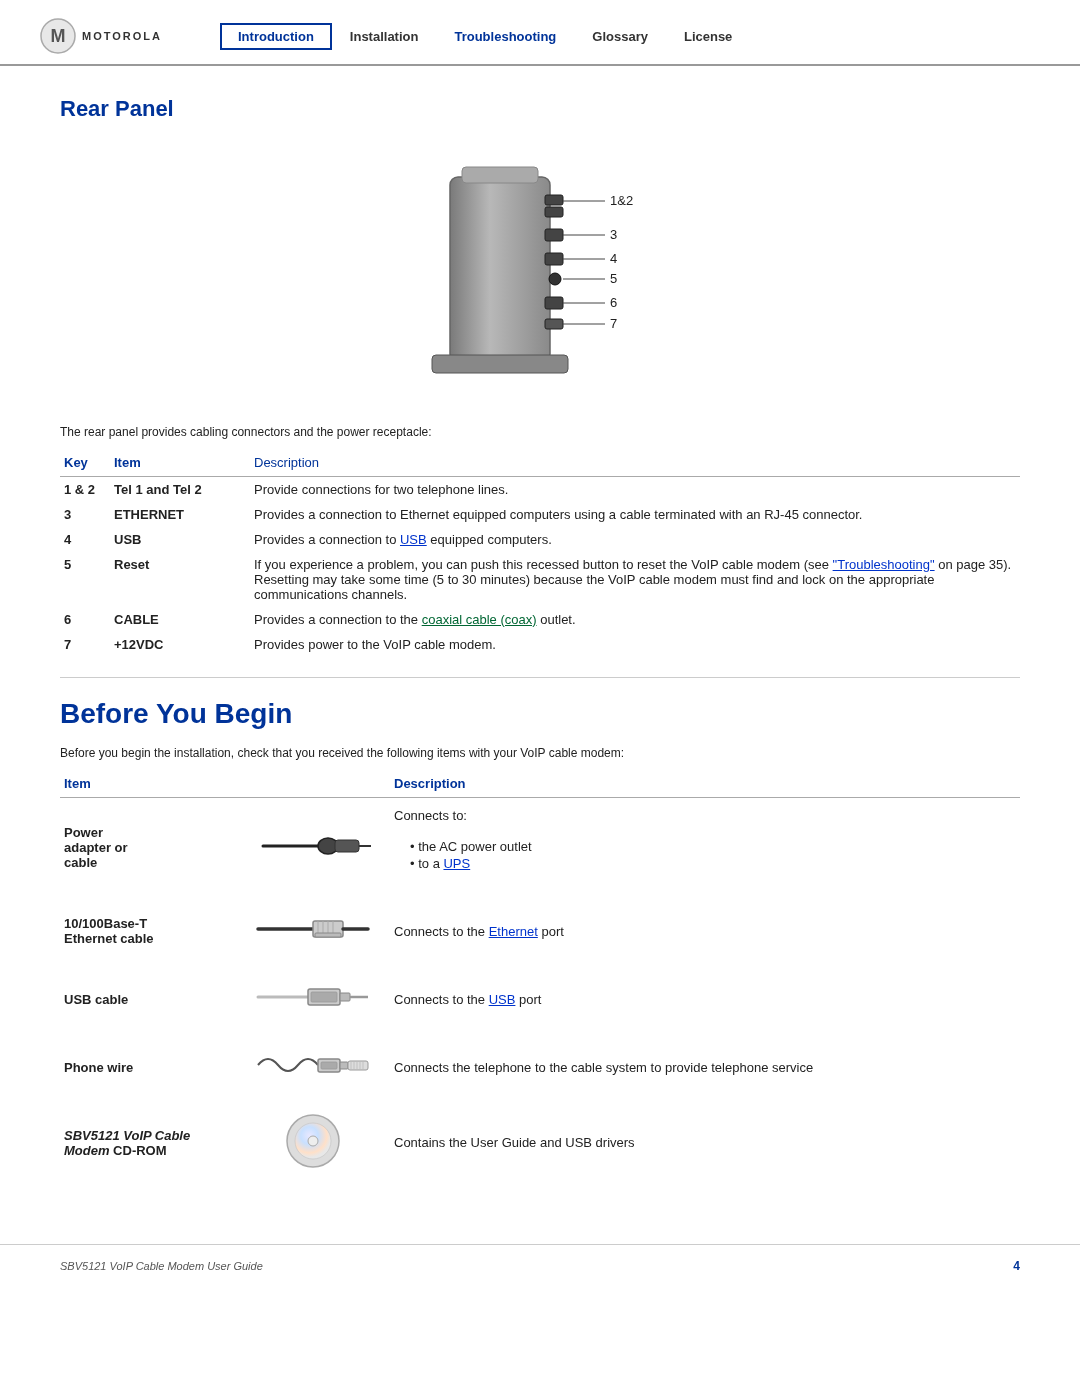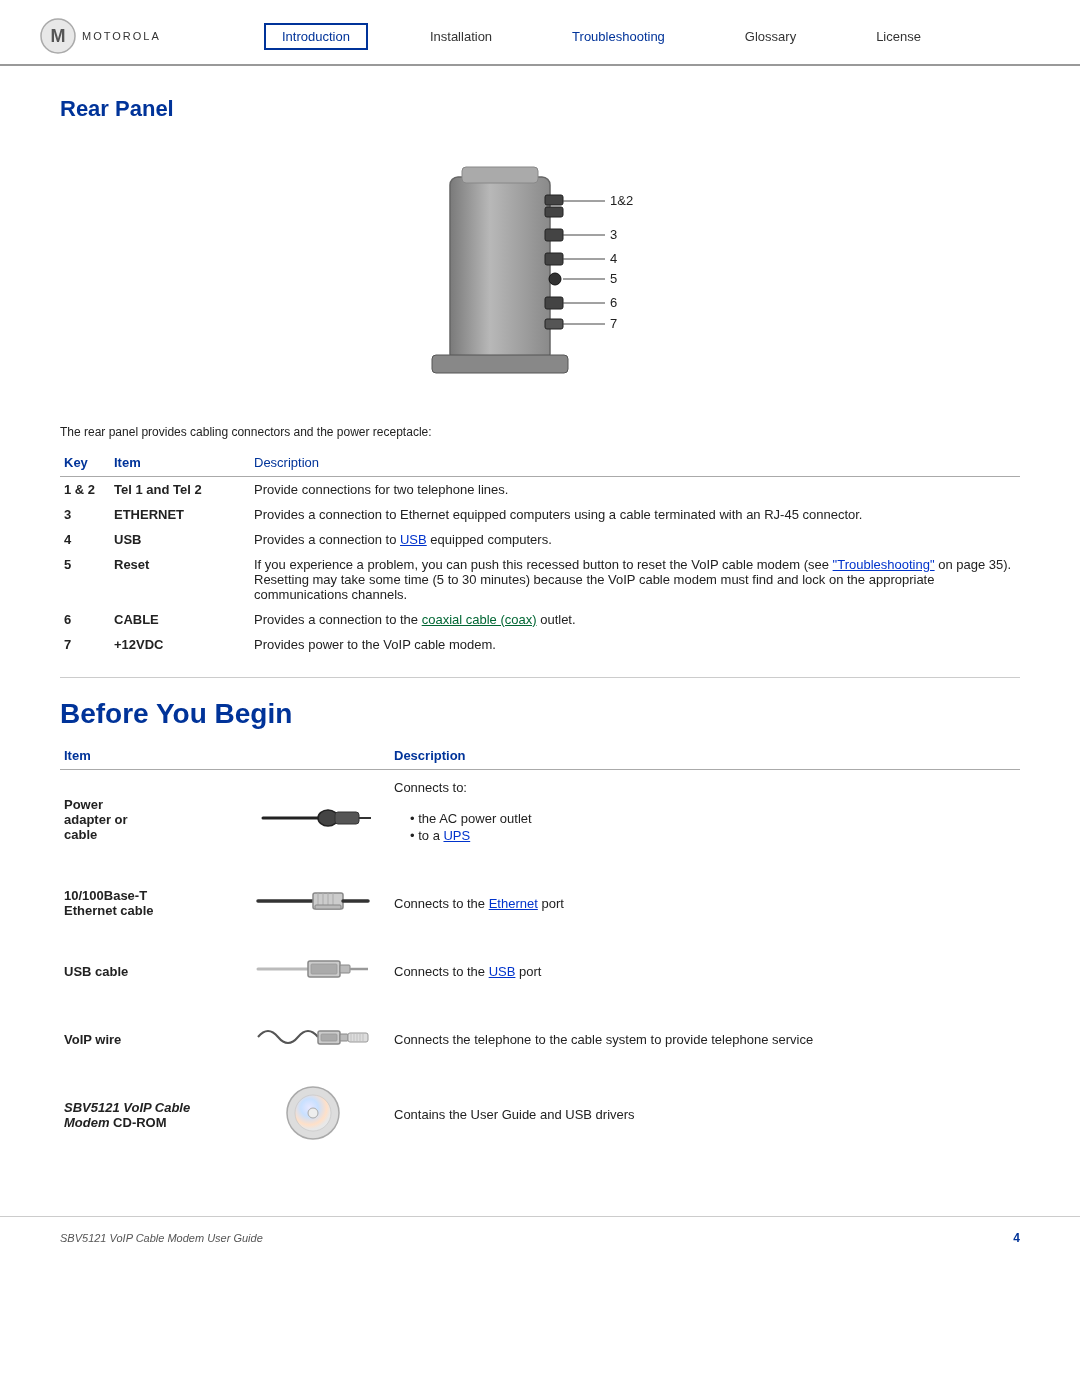--- a/index.html
+++ b/index.html
@@ -25,43 +25,42 @@
       align-items: center;
       min-width: 160px;
     }
     .motorola-logo {
       display: flex;
       align-items: center;
       gap: 6px;
     }
     .logo-text {
       font-size: 11px;
-      font-weight: normal;
+      font-weight: bold;
       letter-spacing: 2px;
       color: #333;
       font-family: Arial, sans-serif;
     }
     .nav-tabs {
       display: flex;
       align-items: center;
       gap: 0;
       flex: 1;
       justify-content: flex-start;
       padding-left: 20px;
     }
     .nav-tab {
       padding: 6px 18px;
       font-size: 13px;
-      font-weight: normal;
+      font-weight: bold;
       color: #333;
       cursor: pointer;
       text-decoration: none;
       border: none;
       background: none;
-      margin-left: 44px;
     }
     .nav-tab.active {
       color: #003399;
       border: 2px solid #003399;
       padding: 4px 16px;
     }
     .nav-tab.blue {
       color: #003399;
     }
 
@@ -341,20 +340,21 @@
         <td class="col-key">7</td>
         <td class="col-item"><strong>+12VDC</strong></td>
         <td class="col-desc">Provides power to the VoIP cable modem.</td>
       </tr>
     </tbody>
   </table>
 
   <hr class="section-divider">
 
   <h1 class="section-title-large">Before You Begin</h1>
+  <p class="desc-para">Before you begin the installation, check that you received the following items with your VoIP cable modem:</p>
 
   <table class="before-table">
     <colgroup>
       <col style="width:160px">
       <col style="width:150px">
       <col>
     </colgroup>
     <thead>
       <tr>
         <th>Item</th>
@@ -427,21 +427,21 @@
             <line x1="97" y1="22" x2="115" y2="22" stroke="#999" stroke-width="2.5"></line>
           </svg>
         </td>
         <td class="col-desc2">
           Connects to the <span class="link-blue">USB</span> port
         </td>
       </tr>
 
       <tr>
         <td class="col-item2">
-          <strong>VoIP wire</strong>
+          <strong>Phone wire</strong>
         </td>
         <td class="col-img">
           <svg width="120" height="45" viewBox="0 0 120 45">
 
             <path d="M5,22 Q15,10 25,22 Q35,34 45,22 Q55,10 65,22" stroke="#555" stroke-width="2" fill="none"></path>
 
             <rect x="65" y="16" width="22" height="13" rx="2" fill="#ccc" stroke="#888" stroke-width="1.5"></rect>
             <rect x="68" y="19" width="16" height="7" rx="1" fill="#aaa" stroke="#999" stroke-width="0.8"></rect>
             <rect x="87" y="19" width="8" height="7" rx="1" fill="#bbb" stroke="#888" stroke-width="1"></rect>
 

